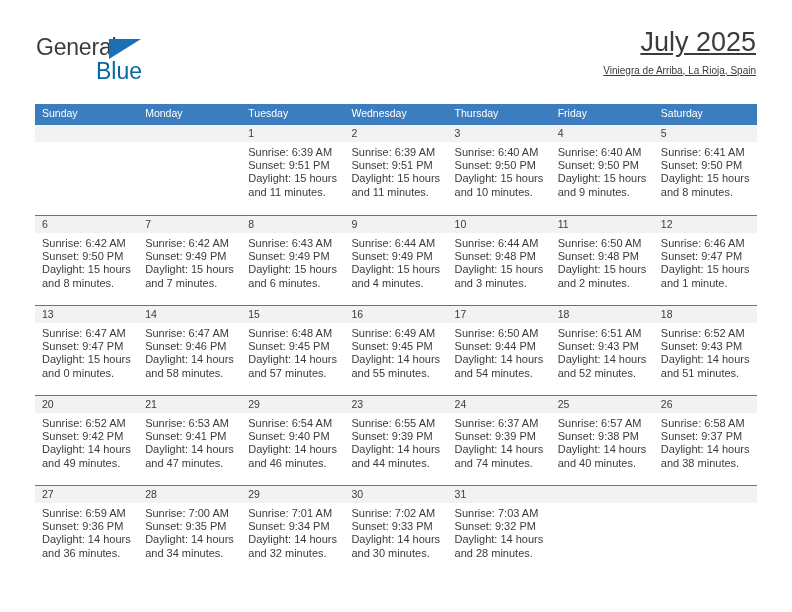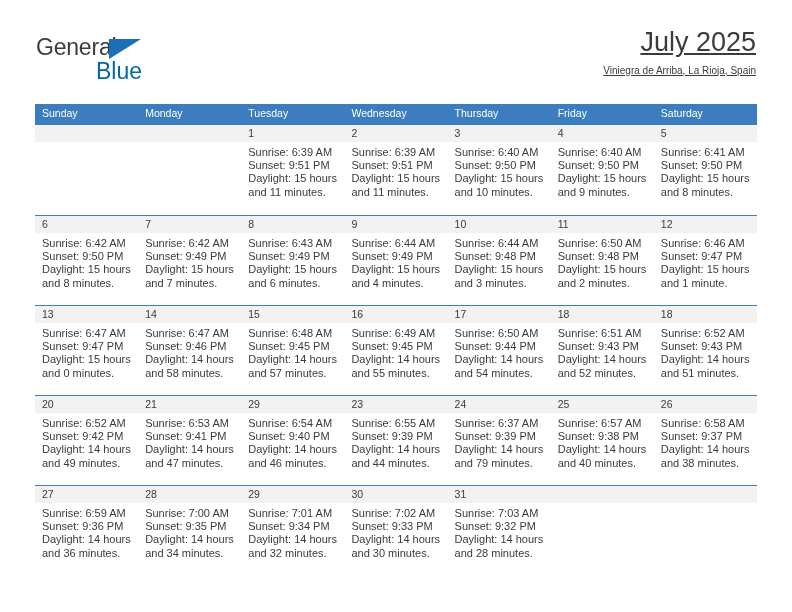--- a/index.html
+++ b/index.html
@@ -380,21 +380,21 @@
               <div>Daylight: 14 hours</div>
               <div>and 44 minutes.</div>
             </div>
           </div>
           <div class="day-cell">
             <div class="day-num">24</div>
             <div class="day-info">
               <div>Sunrise: 6:37 AM</div>
               <div>Sunset: 9:39 PM</div>
               <div>Daylight: 14 hours</div>
-              <div>and 79 minutes.</div>
+              <div>and 74 minutes.</div>
             </div>
           </div>
           <div class="day-cell">
             <div class="day-num">25</div>
             <div class="day-info">
               <div>Sunrise: 6:57 AM</div>
               <div>Sunset: 9:38 PM</div>
               <div>Daylight: 14 hours</div>
               <div>and 40 minutes.</div>
             </div>

